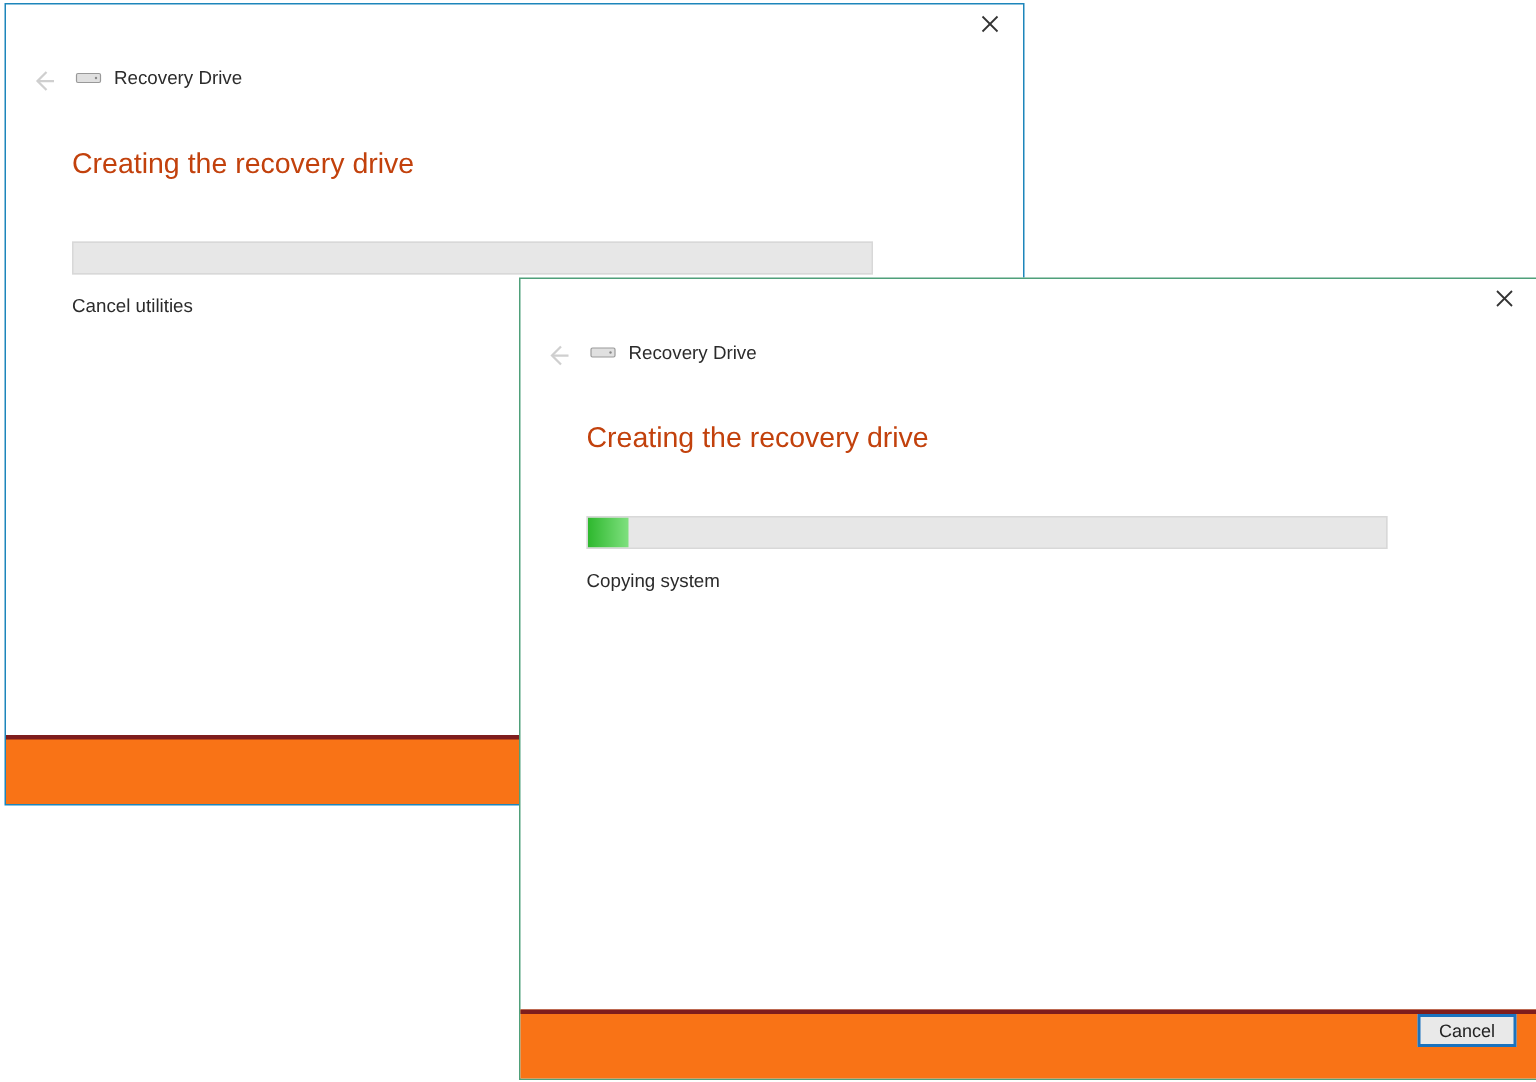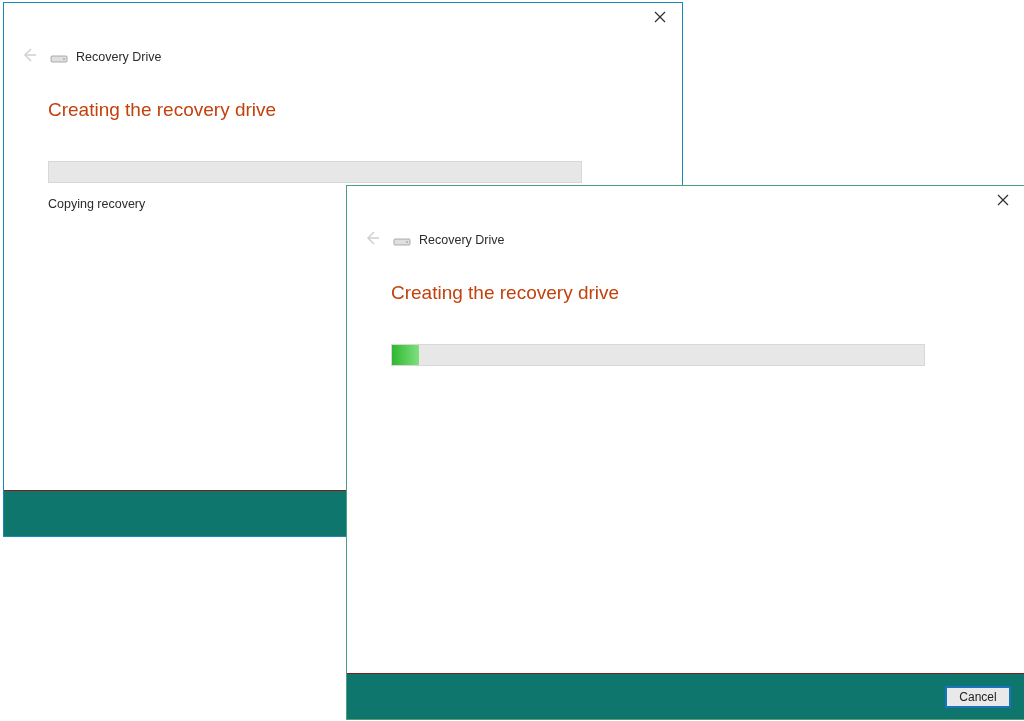--- a/index.html
+++ b/index.html
@@ -42,21 +42,20 @@
       width: 44px;
       height: 30px;
       display: flex;
       align-items: center;
       justify-content: center;
       cursor: pointer;
     }
     .close-btn svg { width: 12px; height: 12px; }
     .header-row {
       display: flex;
-      align-items: center;
       padding: 8px 14px 0 14px;
       height: 32px;
     }
     .back-arrow {
       width: 22px;
       height: 22px;
       display: flex;
       align-items: center;
       justify-content: center;
       margin-right: 10px;
@@ -97,24 +96,23 @@
       position: absolute;
       left: 0; top: 0; bottom: 0;
       background: linear-gradient(to right, #2eb82e, #7fe07f);
     }
     .status-text {
       font-size: 12.5px;
       color: #2b2b2b;
     }
     .footer {
       height: 46px;
-      background: #0f766e;
-      border-top: 1px solid #7f1d1d;
-      display: flex;
-      align-items: center;
+      background: #f97316;
+      border-top: 3px solid #7f1d1d;
+      display: flex;
       justify-content: flex-end;
       padding: 0 14px;
     }
     .cancel-btn {
       min-width: 66px;
       height: 22px;
       background: #e9e9e9;
       border: 2px solid #1a73bf;
       font-size: 12px;
       color: #222;
@@ -155,21 +153,21 @@
     </span>
     <span class="wizard-name">Recovery Drive</span>
   </div>
   <div class="content">
     <div class="heading">Creating the recovery drive</div>
     <div class="progress-wrap">
       <div class="progress-bar">
         <div class="progress-fill" style="width:0%"></div>
       </div>
     </div>
-    <div class="status-text">Copying recovery</div>
+    <div class="status-text">Cancel utilities</div>
   </div>
   <div class="footer"></div>
 </div>
 
 <div class="window window-front">
   <div class="title-bar">
     <div class="close-btn">
       <span>
         <svg viewBox="0 0 12 12">
             <line x1="1" y1="1" x2="11" y2="11" stroke="#333" stroke-width="1.2"></line>
@@ -195,17 +193,18 @@
     </span>
     <span class="wizard-name">Recovery Drive</span>
   </div>
   <div class="content">
     <div class="heading">Creating the recovery drive</div>
     <div class="progress-wrap">
       <div class="progress-bar">
         <div class="progress-fill" style="width:5%"></div>
       </div>
     </div>
+    <div class="status-text">Copying system</div>
   </div>
   <div class="footer">
     <div class="cancel-btn">Cancel</div>
   </div>
 </div>
 
 </body></html>

